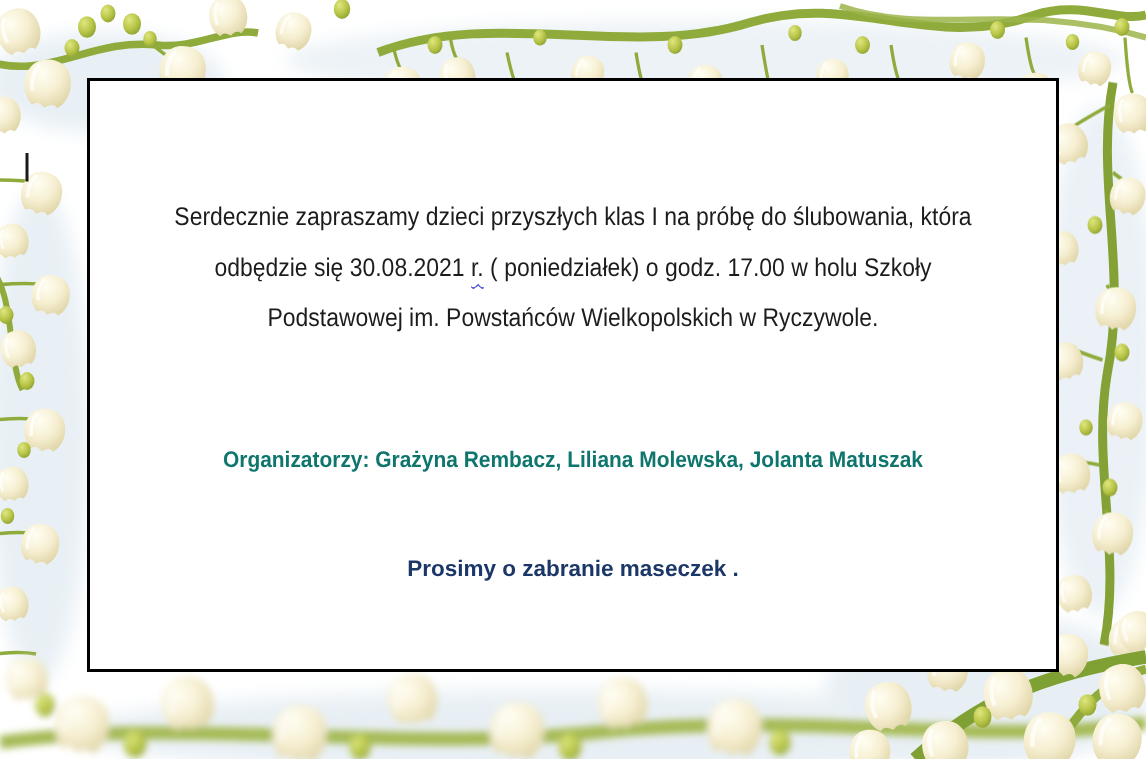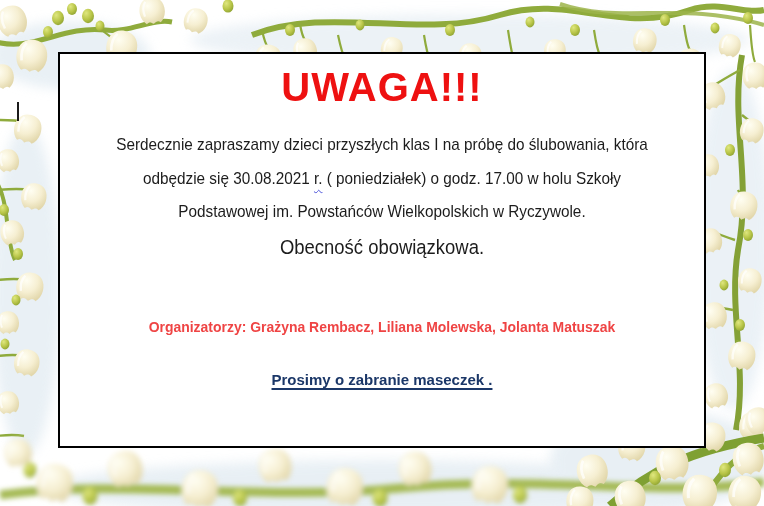--- a/index.html
+++ b/index.html
@@ -44,31 +44,30 @@
     text-decoration-color:var(--spellcheck-blue, #4a52d9);
     text-decoration-thickness:1px;
     text-underline-offset:5px;
   }
   .attendance {
     position:absolute; top:176px; left:0; right:0;
     font-size:20.5px; line-height:33.5px;
     color:var(--body-text, #1c1c1c);
   }
   .organizers {
-    position:absolute; top:263px; left:0; right:0;
+    position:absolute; top:243px; left:0; right:0;
     font-size:15px; line-height:20px; font-weight:700;
-    color:#ef4444;
+    color:#0f766e;
   }
   .masks {
     position:absolute; top:315px; left:0; right:0;
     font-size:15px; line-height:21px; font-weight:700;
     color:var(--masks-navy, #1b3768);
   }
   .masks .underlined {
-    text-decoration:underline;
     text-decoration-thickness:2px;
     text-underline-offset:3px;
     text-align:center;
   }
 </style>
 </head>
 <body>
 
 <div class="stage">
 
@@ -238,31 +237,27 @@
       <use href="#bud" transform="translate(655,478) scale(1.2)"></use>
       <use href="#bud" transform="translate(725,470) scale(1.2)"></use>
       <use href="#bud" transform="translate(690,430) scale(1.0)"></use>
     </g>
   </svg>
 
   <div class="cursor-mark"></div>
 
   <div class="notice-box">
 
-    <h1 class="title">UWAGA!!!</h1>
 
     <p class="body-par">
       <span class="line">Serdecznie zapraszamy dzieci przyszłych klas I na próbę do ślubowania, która</span>
       <span class="line"><span>odbędzie się 30.08.2021 </span><span class="spellcheck">r.</span><span> ( poniedziałek) o godz. 17.00 w holu Szkoły</span></span>
       <span class="line">Podstawowej im. Powstańców Wielkopolskich w Ryczywole.</span>
     </p>
 
-    <p class="attendance">
-      <span class="line">Obecność obowiązkowa.</span>
-    </p>
 
     <p class="organizers">
       <span class="line-sm">Organizatorzy: Grażyna Rembacz, Liliana Molewska, Jolanta Matuszak</span>
     </p>
 
     <p class="masks">
       <span class="underlined">Prosimy o zabranie maseczek .</span>
     </p>
 
   </div>

